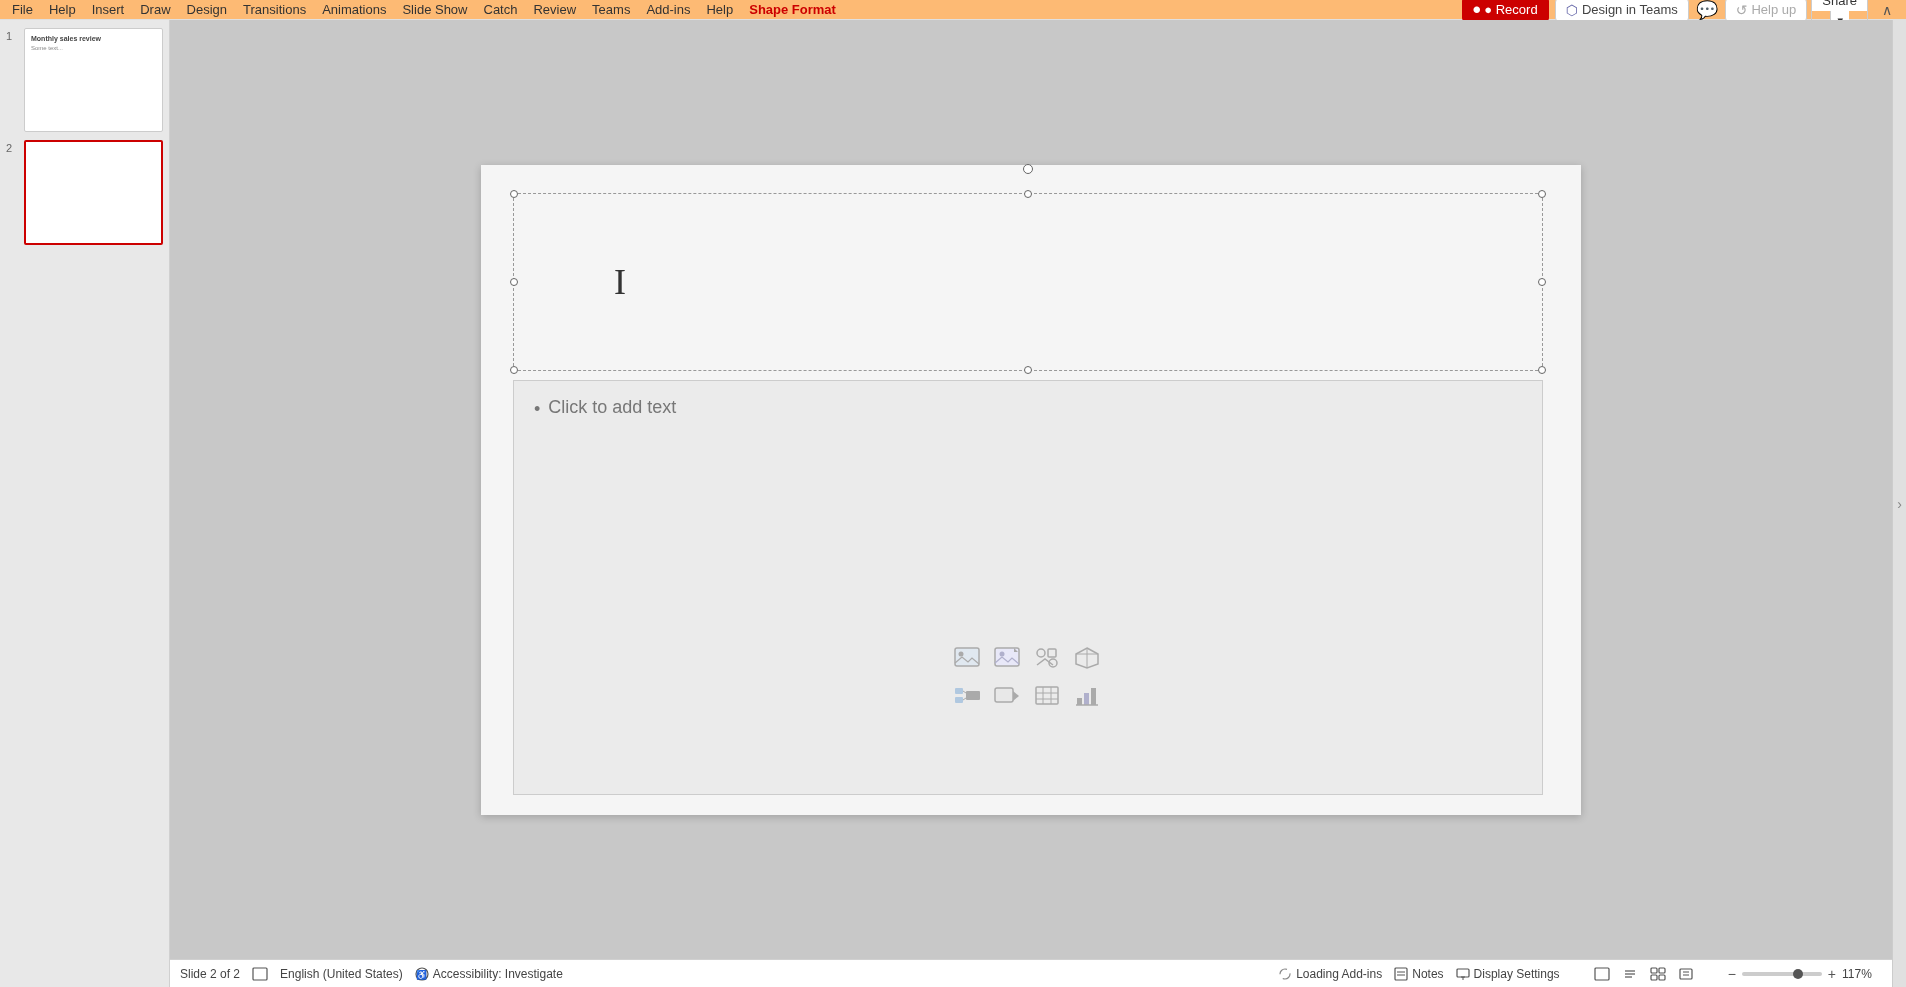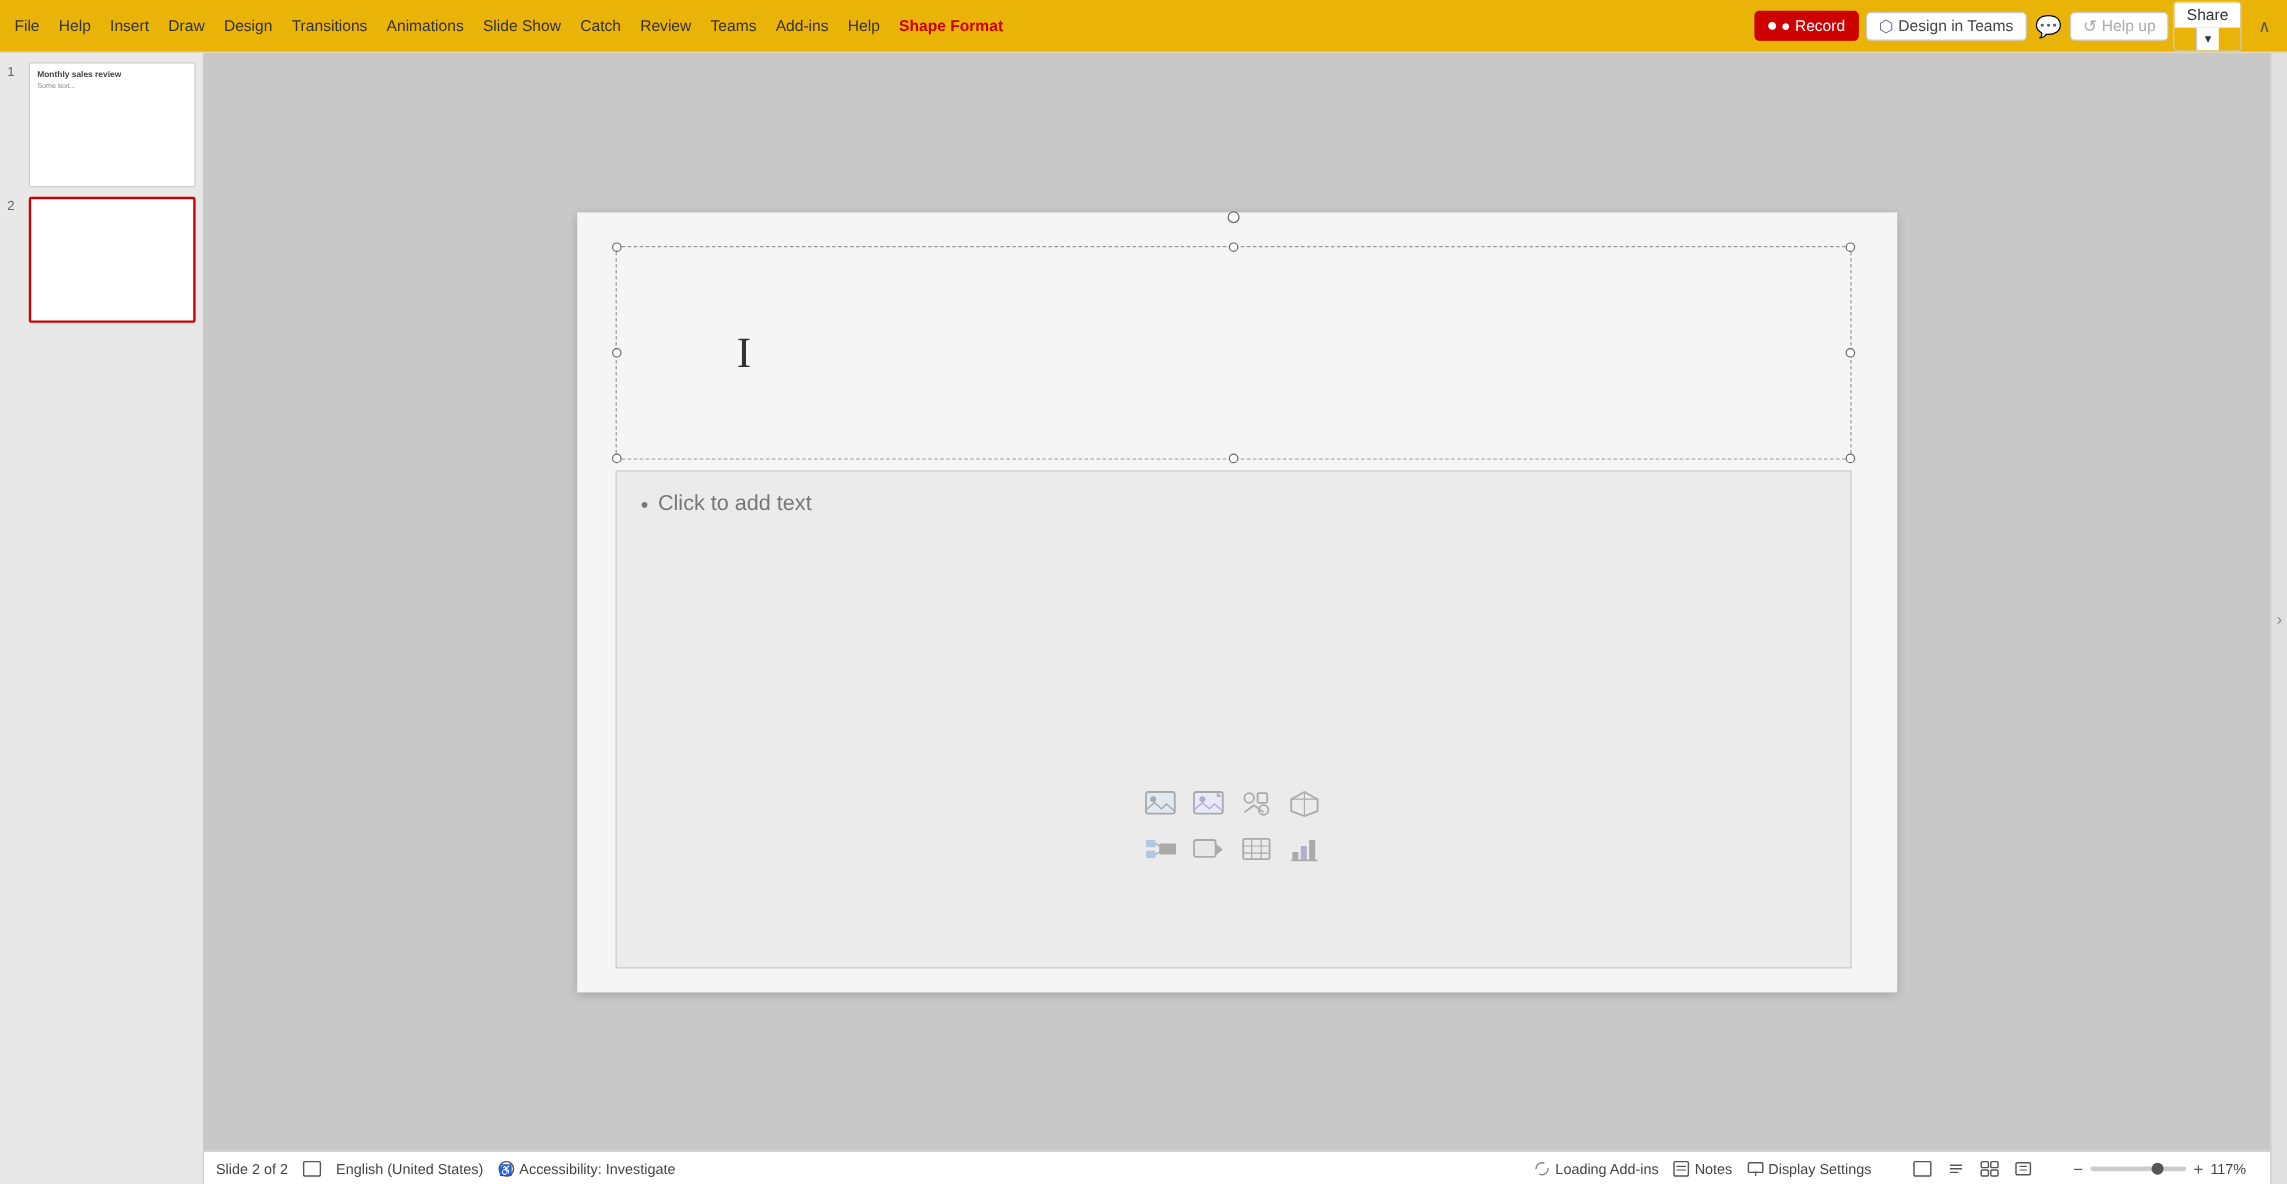--- a/index.html
+++ b/index.html
@@ -1,20 +1,20 @@
 <!DOCTYPE html>
 <html><head>
   <meta charset="utf-8">
   <style>
     * { box-sizing: border-box; margin: 0; padding: 0; }
     body { font-family: 'Segoe UI', Arial, sans-serif; background: #f0f0f0; width: 1906px; height: 987px; overflow: hidden; display: flex; flex-direction: column; }
 
     
     #menubar {
-      display: flex; align-items: center; background: #eab308; height: 44px;
+      display: flex; align-items: center; background: #fdba74; height: 20px;
       border-bottom: 1px solid #e0e0e0; padding: 0 4px; flex-shrink: 0;
     }
     .menu-item {
       padding: 4px 8px; font-size: 13px; cursor: pointer; color: #333;
       border-radius: 3px; white-space: nowrap;
     }
     .menu-item.active { color: #c00; font-weight: 600; }
 
     .menu-spacer { flex: 1; }
 

